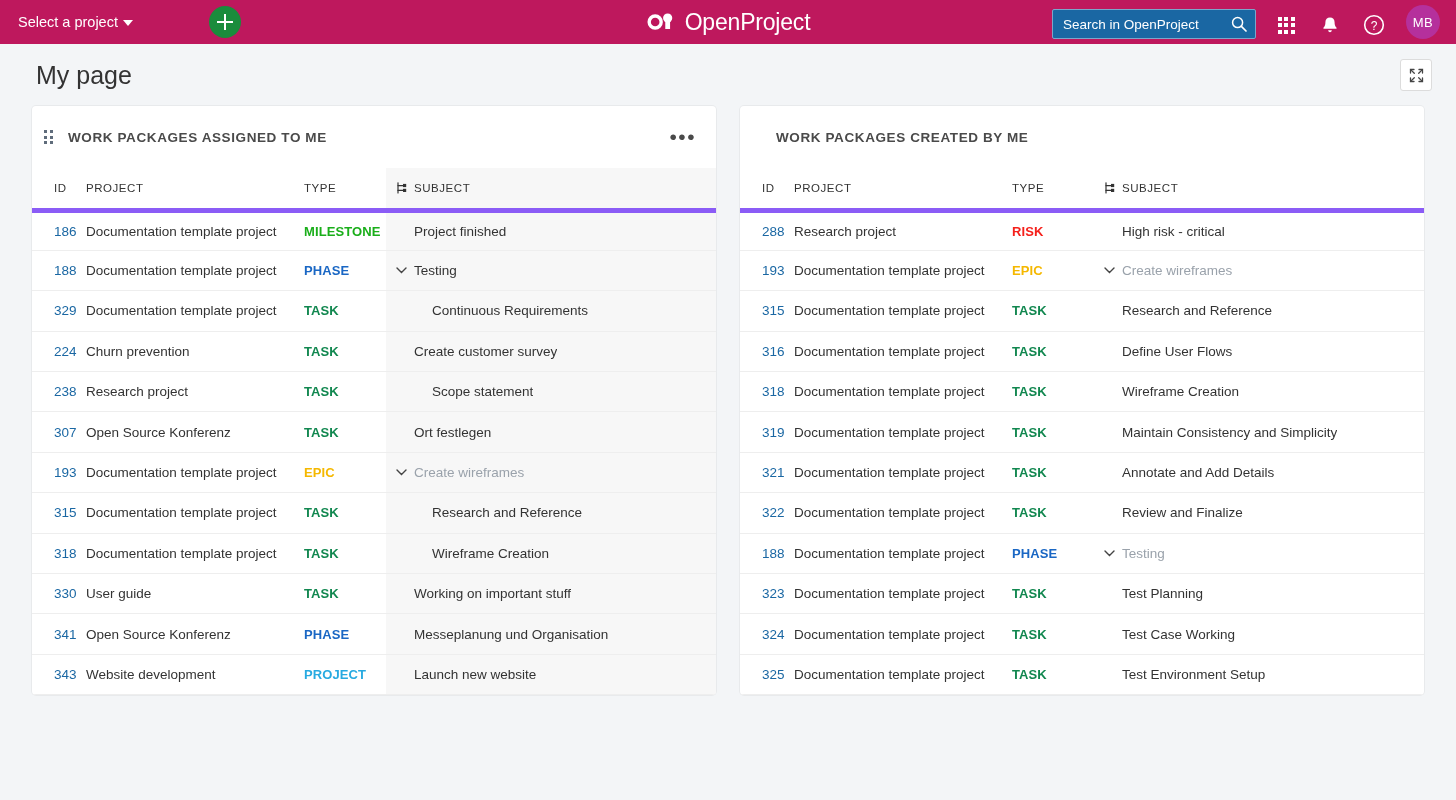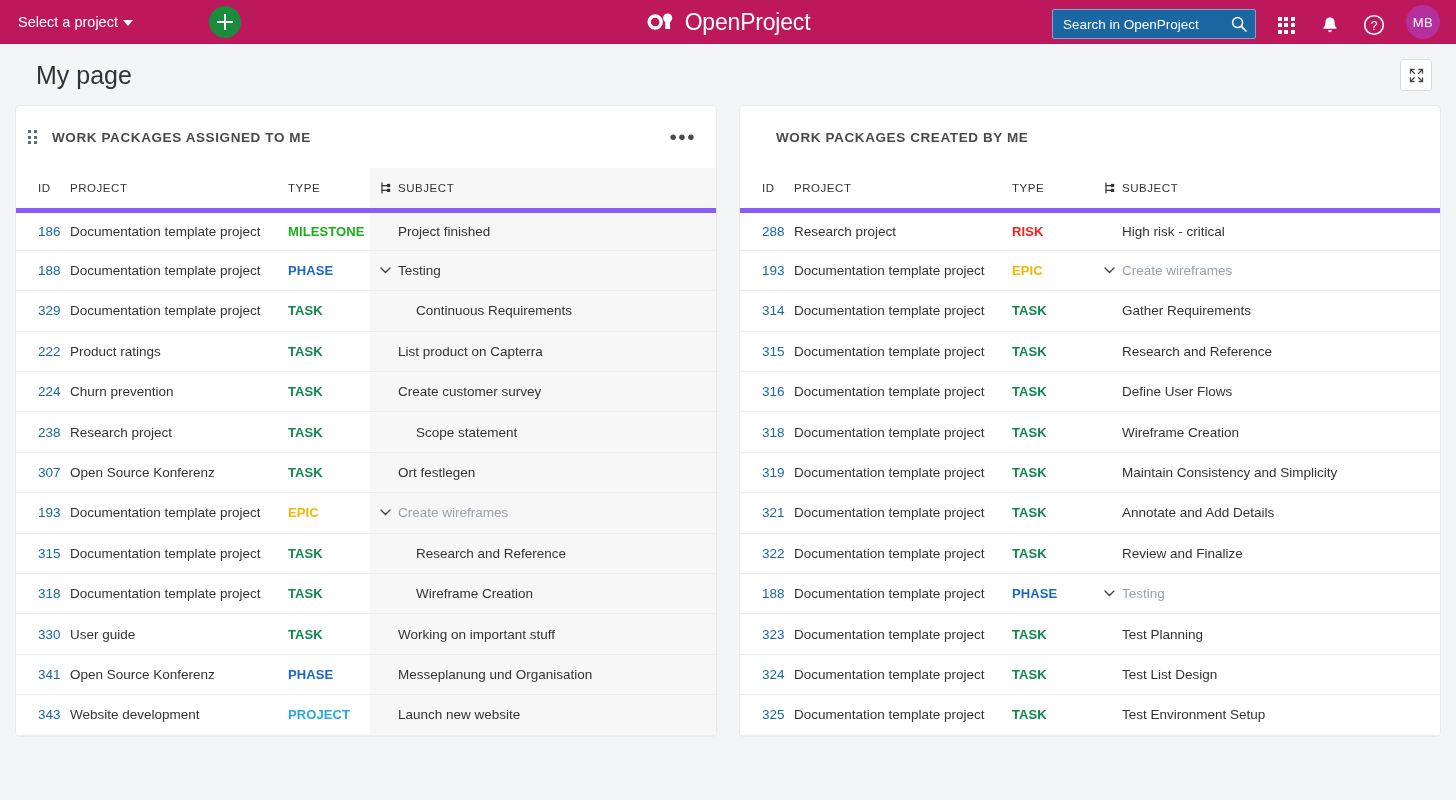--- a/index.html
+++ b/index.html
@@ -161,21 +161,21 @@
     display: flex;
     align-items: center;
     justify-content: center;
     cursor: pointer;
   }
 
   
   .widget-grid {
     display: flex;
     gap: 24px;
-    padding: 0 16px;
+    padding: 0 32px;
     align-items: flex-start;
   }
   .widget {
     background: #ffffff;
     border-radius: 4px;
     flex: 1;
     min-width: 0;
     overflow: hidden;
     box-shadow: 0 0 0 1px rgba(0,0,0,0.045);
   }
@@ -445,31 +445,20 @@
             <td class="col-id"><span class="id-link">329</span></td>
             <td class="col-proj proj-cell">Documentation template project</td>
             <td class="col-type"><span class="type-label t-TASK">TASK</span></td>
             <td class="col-subj">
               <span class="subj-wrap indent-1">
                 <span class="subj-text">Continuous Requirements</span>
               </span>
             </td>
           </tr>
           <tr>
-            <td class="col-id"><span class="id-link">222</span></td>
-            <td class="col-proj proj-cell">Product ratings</td>
-            <td class="col-type"><span class="type-label t-TASK">TASK</span></td>
-            <td class="col-subj">
-              <span class="subj-wrap indent-0">
-                <span class="chev"></span>
-                <span class="subj-text">List product on Capterra</span>
-              </span>
-            </td>
-          </tr>
-          <tr>
             <td class="col-id"><span class="id-link">224</span></td>
             <td class="col-proj proj-cell">Churn prevention</td>
             <td class="col-type"><span class="type-label t-TASK">TASK</span></td>
             <td class="col-subj">
               <span class="subj-wrap indent-0">
                 <span class="chev"></span>
                 <span class="subj-text">Create customer survey</span>
               </span>
             </td>
           </tr>
@@ -613,31 +602,20 @@
                 <span class="chev">
                   <svg width="11" height="7" viewBox="0 0 11 7">
                     <path d="M1 1l4.5 4.5L10 1" fill="none" stroke="#444" stroke-width="1.4" stroke-linecap="round"></path>
                   </svg>
                 </span>
                 <span class="subj-text ghost">Create wireframes</span>
               </span>
             </td>
           </tr>
           <tr>
-            <td class="col-id"><span class="id-link">314</span></td>
-            <td class="col-proj proj-cell">Documentation template project</td>
-            <td class="col-type"><span class="type-label t-TASK">TASK</span></td>
-            <td class="col-subj">
-              <span class="subj-wrap indent-0">
-                <span class="chev"></span>
-                <span class="subj-text">Gather Requirements</span>
-              </span>
-            </td>
-          </tr>
-          <tr>
             <td class="col-id"><span class="id-link">315</span></td>
             <td class="col-proj proj-cell">Documentation template project</td>
             <td class="col-type"><span class="type-label t-TASK">TASK</span></td>
             <td class="col-subj">
               <span class="subj-wrap indent-0">
                 <span class="chev"></span>
                 <span class="subj-text">Research and Reference</span>
               </span>
             </td>
           </tr>
@@ -722,21 +700,21 @@
               </span>
             </td>
           </tr>
           <tr>
             <td class="col-id"><span class="id-link">324</span></td>
             <td class="col-proj proj-cell">Documentation template project</td>
             <td class="col-type"><span class="type-label t-TASK">TASK</span></td>
             <td class="col-subj">
               <span class="subj-wrap indent-0">
                 <span class="chev"></span>
-                <span class="subj-text">Test List Design</span>
+                <span class="subj-text">Test Case Working</span>
               </span>
             </td>
           </tr>
           <tr>
             <td class="col-id"><span class="id-link">325</span></td>
             <td class="col-proj proj-cell">Documentation template project</td>
             <td class="col-type"><span class="type-label t-TASK">TASK</span></td>
             <td class="col-subj">
               <span class="subj-wrap indent-0">
                 <span class="chev"></span>

